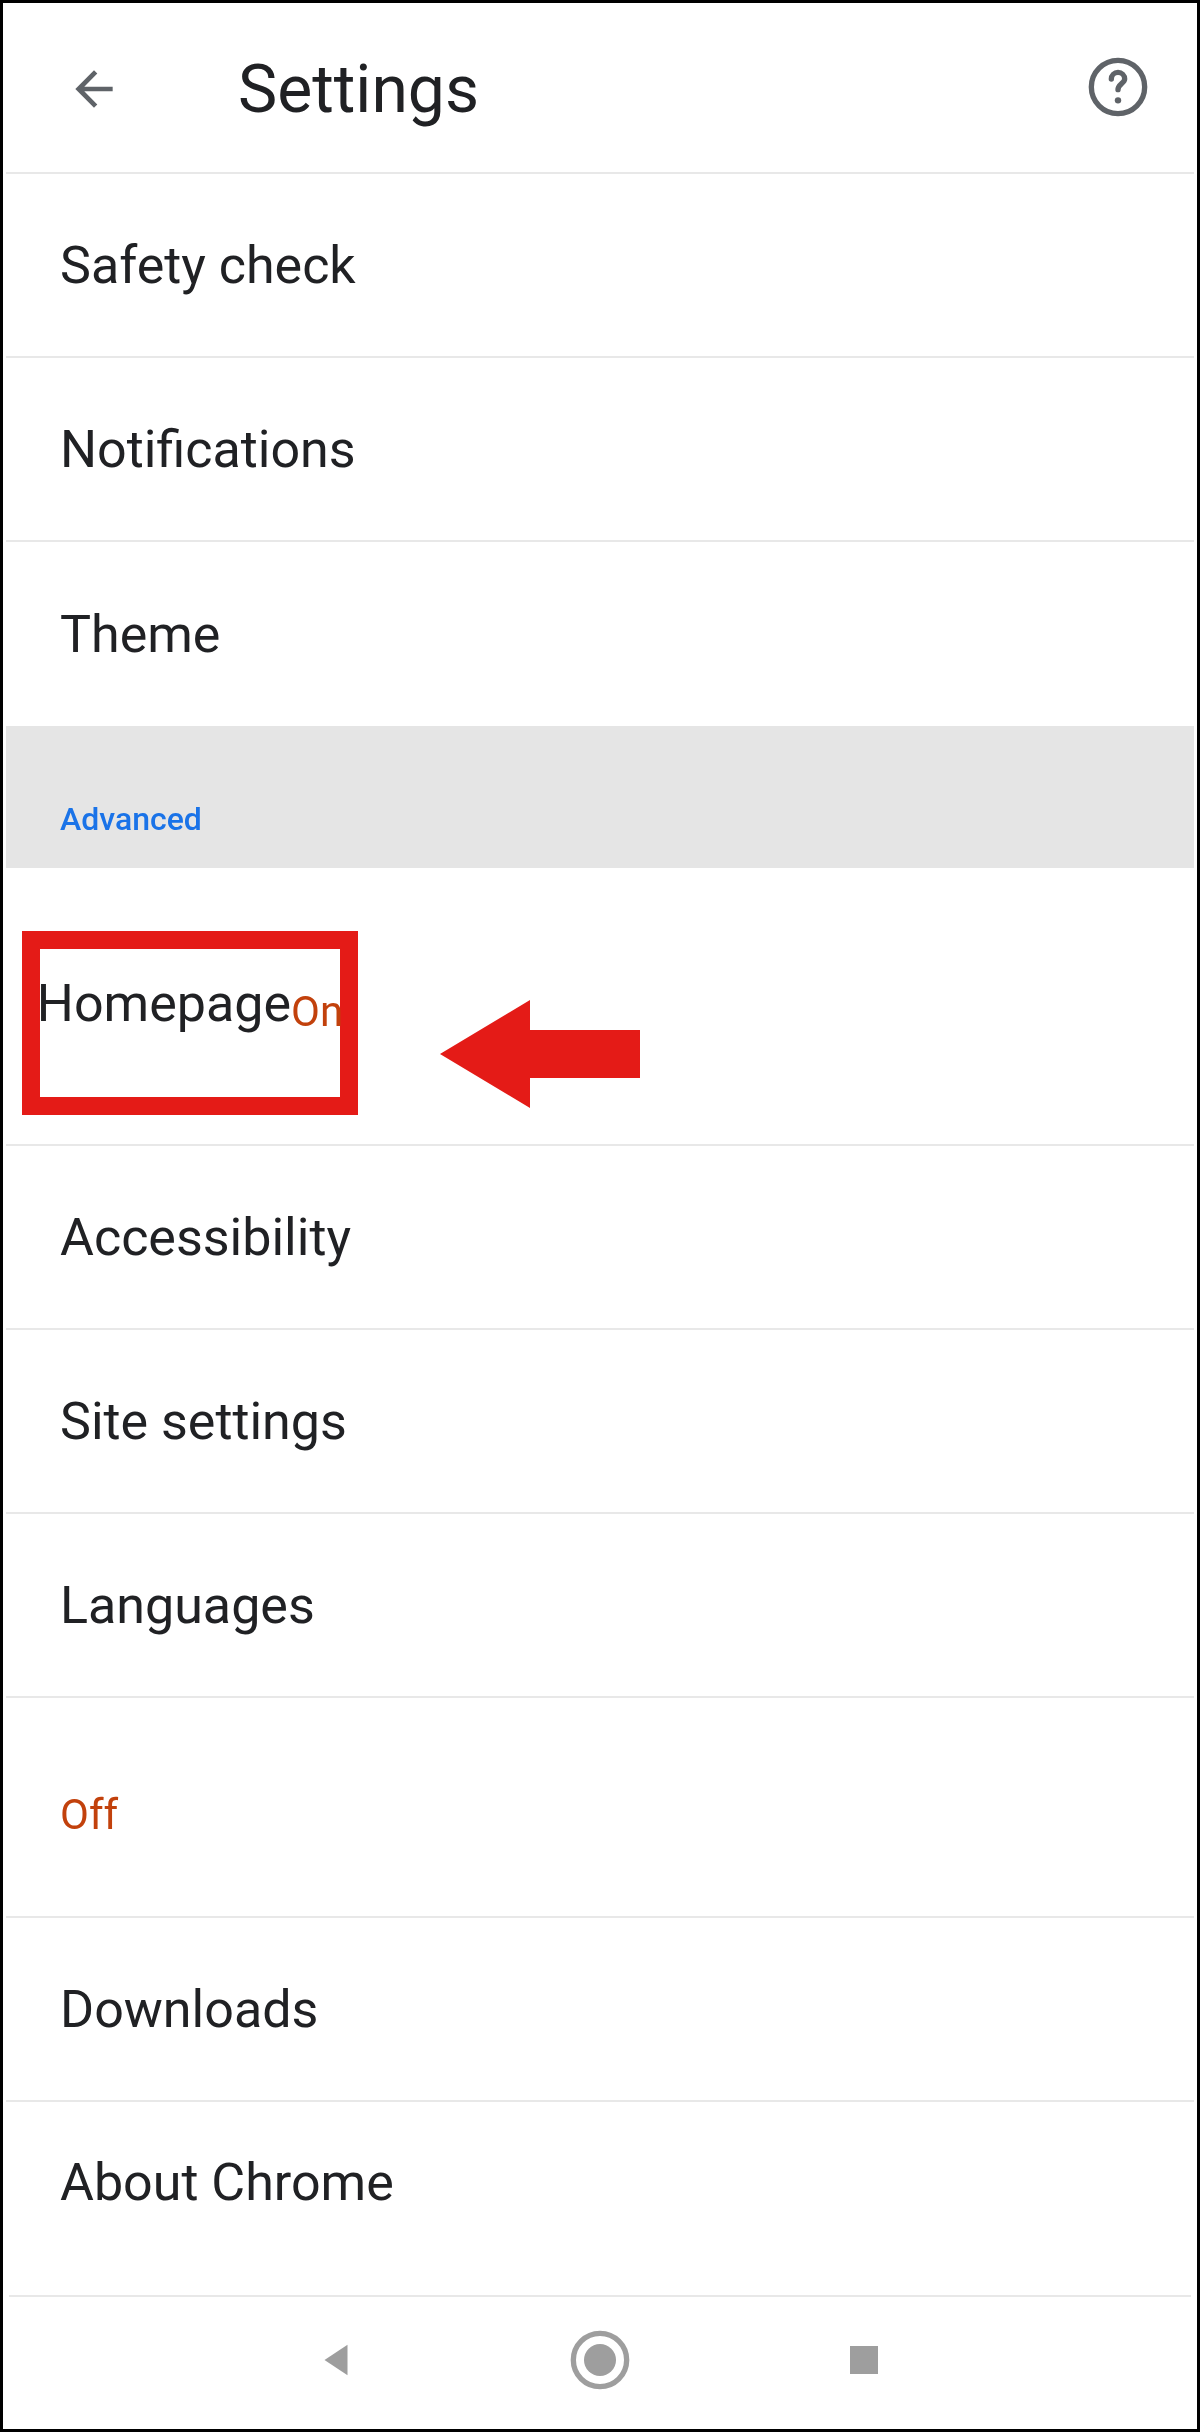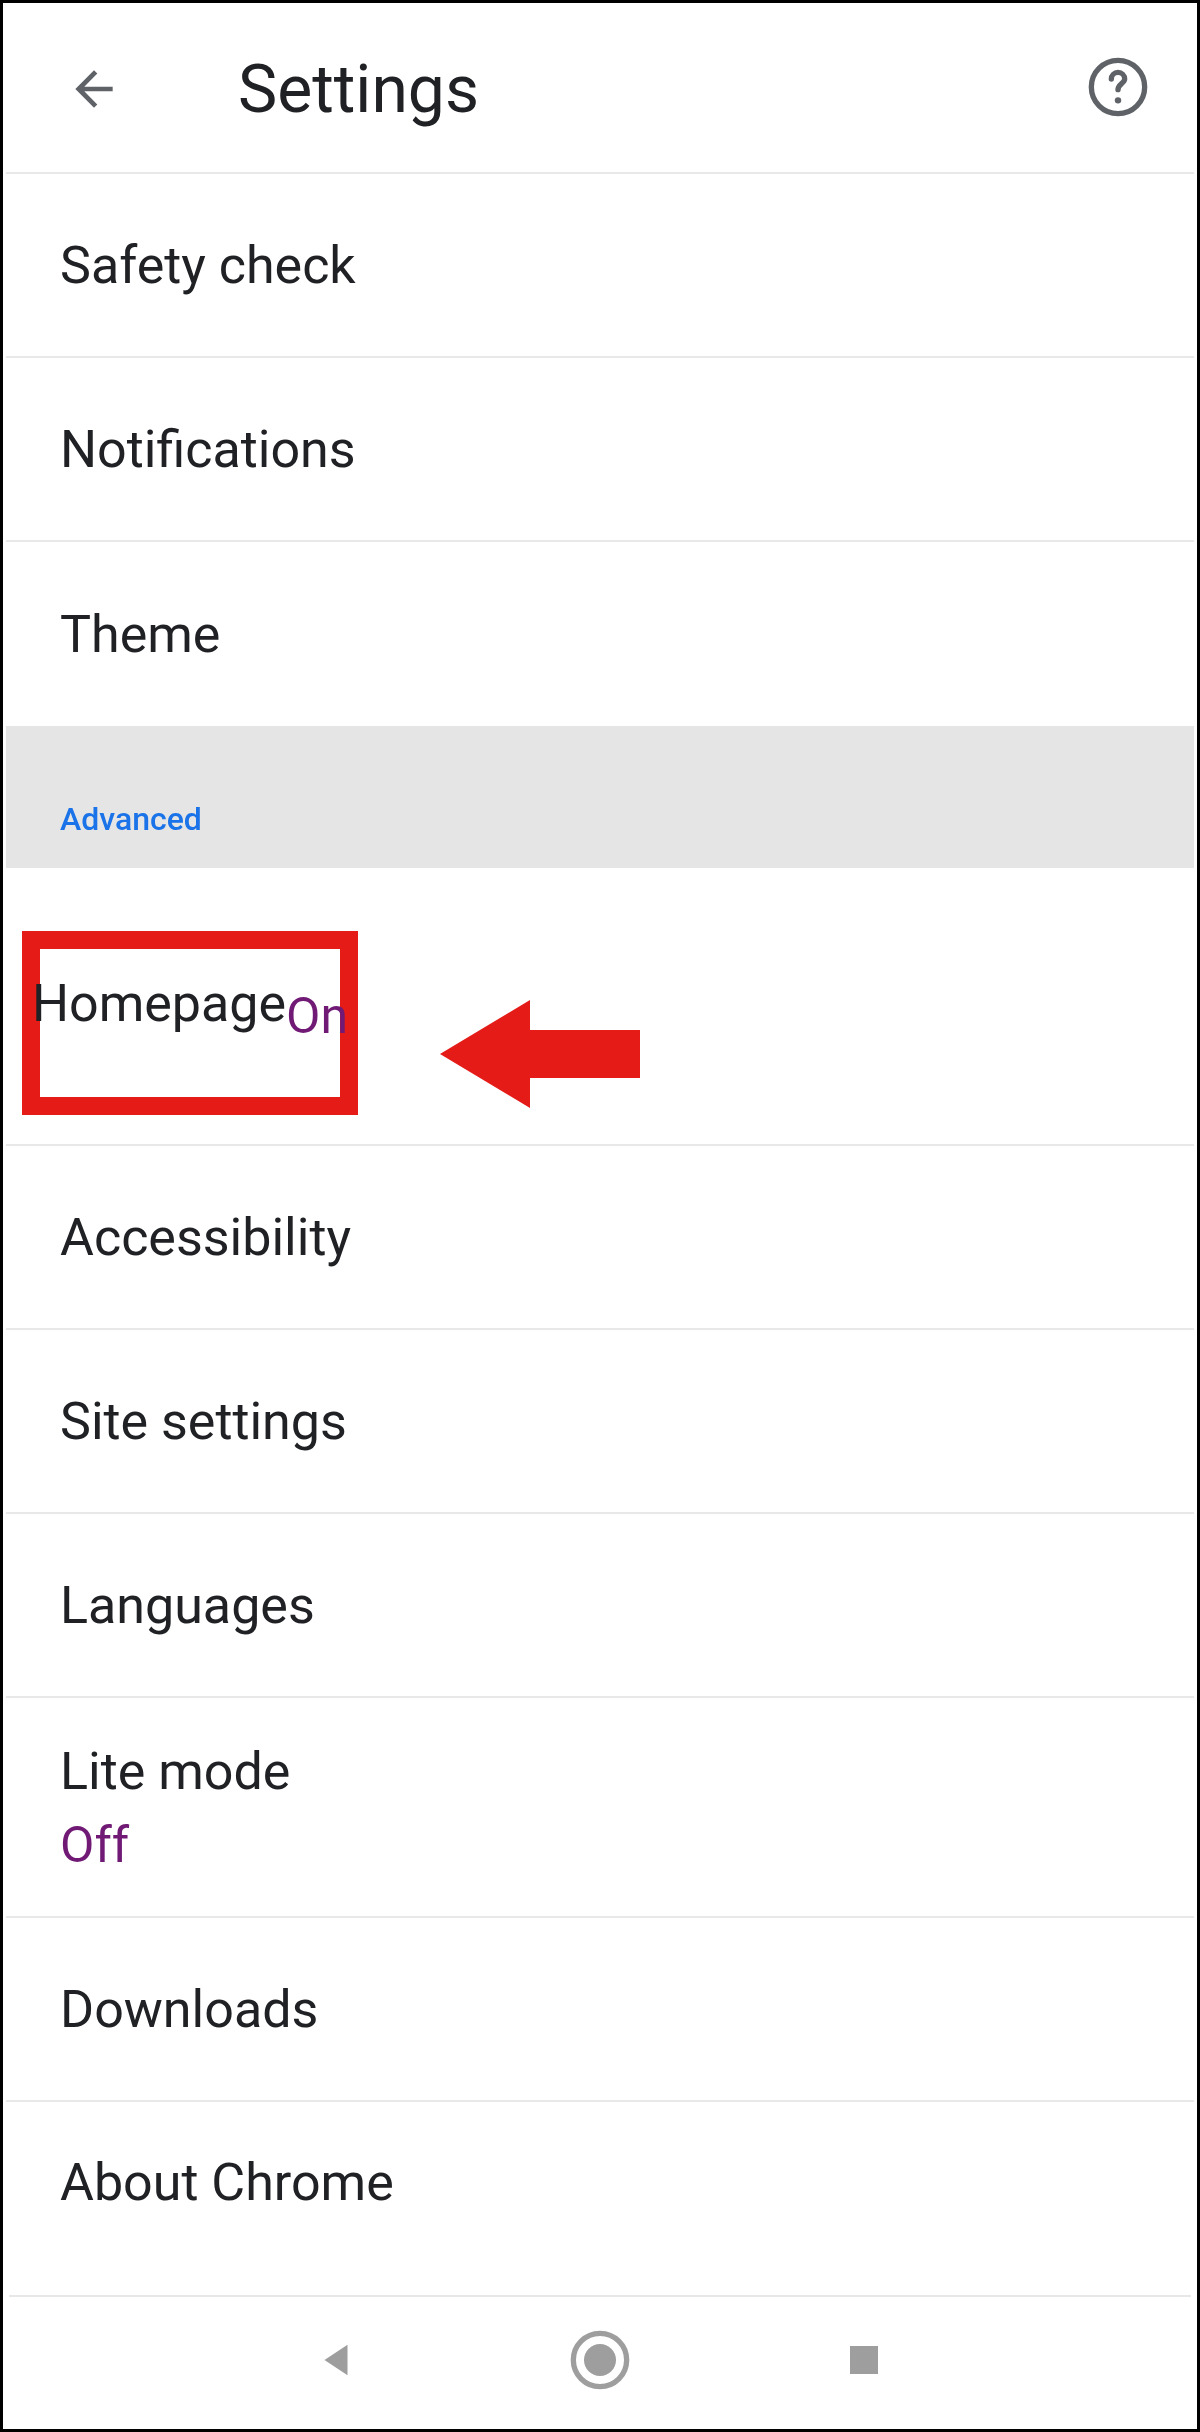--- a/index.html
+++ b/index.html
@@ -74,22 +74,22 @@
     }
     .row.noborder {
       border-bottom: none;
     }
     .row-title {
       font-size: 52px;
       color: #202124;
       font-weight: 400;
     }
     .row-sub {
-      font-size: 50px;
-      color: #701a75;
+      font-size: 42px;
+      color: #c2410c;
       margin-top: 14px;
       font-weight: 400;
     }
     .section-header {
       font-size: 32px;
       color: #1a73e8;
       padding: 74px 54px 30px;
       background: #e5e5e5;
       font-weight: 500;
     }
@@ -199,21 +199,20 @@
 
       <div class="row">
         <div class="row-title">Site settings</div>
       </div>
 
       <div class="row">
         <div class="row-title">Languages</div>
       </div>
 
       <div class="row" style="min-height:220px;">
-        <div class="row-title">Lite mode</div>
         <div class="row-sub">Off</div>
       </div>
 
       <div class="row">
         <div class="row-title">Downloads</div>
       </div>
 
       <div class="row noborder" style="min-height:160px;">
         <div class="row-title">About Chrome</div>
       </div>

